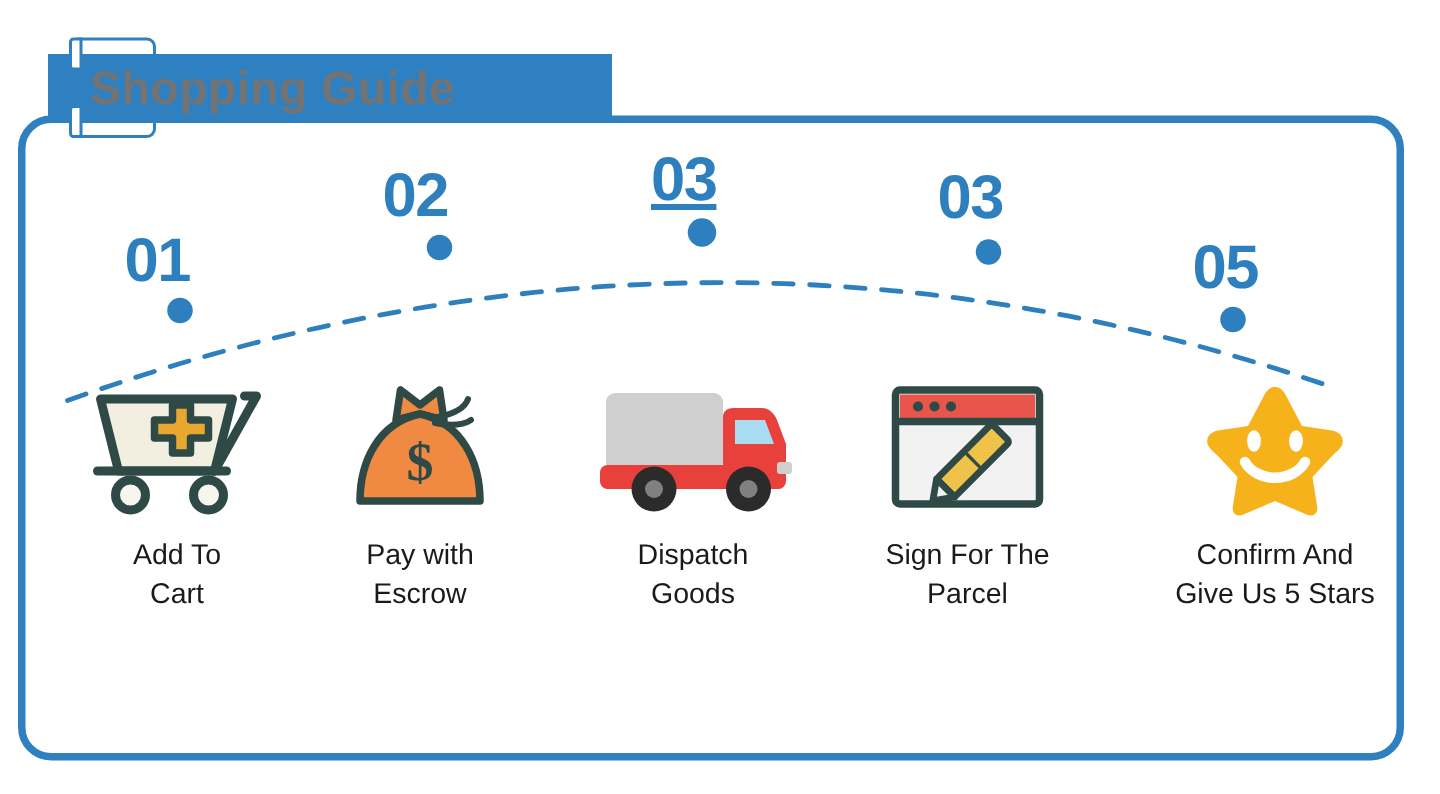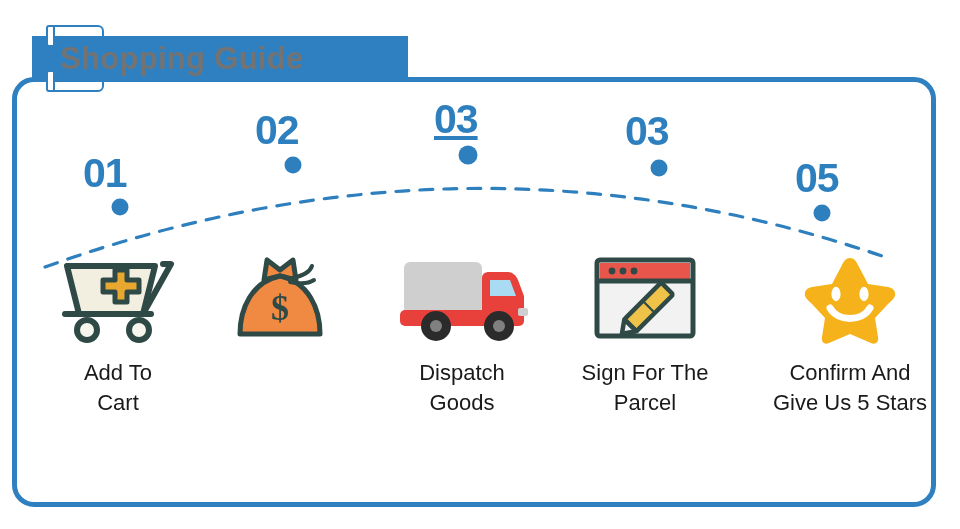--- a/index.html
+++ b/index.html
@@ -111,21 +111,21 @@
     text-align: center;
   }
   .step-icon {
     height: 96px;
     display: flex;
     align-items: flex-end;
     justify-content: center;
   }
   .step-label {
     margin-top: 14px;
-    font-size: 22px;
+    font-size: 19px;
     color: #1a1a1a;
     line-height: 1.35;
     white-space: pre-line;
   }
 </style>
 </head>
 <body>
 
 <div class="stage">
 
@@ -173,20 +173,22 @@
   <div class="step" style="left:190px; top:248px;">
     <div class="step-icon">
       <svg width="100" height="92" viewBox="0 0 100 92">
         <path d="M37 8 L34 28 L50 24 L66 28 L63 8 L50 18 Z" fill="#F08A42" stroke="#2F4A46" stroke-width="5" stroke-linejoin="round"></path>
         <path d="M50 24 C22 30 10 56 10 82 L90 82 C90 56 78 30 50 24 Z" fill="#F08A42" stroke="#2F4A46" stroke-width="5" stroke-linejoin="round"></path>
         <path d="M62 26 C72 24 80 20 82 14" fill="none" stroke="#2F4A46" stroke-width="4" stroke-linecap="round"></path>
         <path d="M60 30 C70 32 78 32 84 28" fill="none" stroke="#2F4A46" stroke-width="4" stroke-linecap="round"></path>
         <text x="50" y="68" text-anchor="middle" font-family="'Liberation Serif', serif" font-size="36" font-weight="bold" fill="#2F4A46">$</text>
       </svg>
     </div>
+    <div class="step-label">Pay with
+Escrow</div>
   </div>
 
   <div class="step" style="left:372px; top:248px;">
     <div class="step-icon">
       <svg width="136" height="92" viewBox="0 0 136 92">
         <rect x="10" y="10" width="78" height="52" rx="6" fill="#CFCFCF"></rect>
         <path d="M88 26 C88 22 91 20 95 20 L114 20 C118 20 122 23 124 28 L130 44 L130 62 L88 62 Z" fill="#E8403A"></path>
         <rect x="6" y="58" width="124" height="16" rx="5" fill="#E8403A"></rect>
         <path d="M96 28 L116 28 L122 44 L96 44 Z" fill="#A9DCF2"></path>
         <rect x="124" y="56" width="10" height="8" rx="2" fill="#CFCFCF"></rect>

